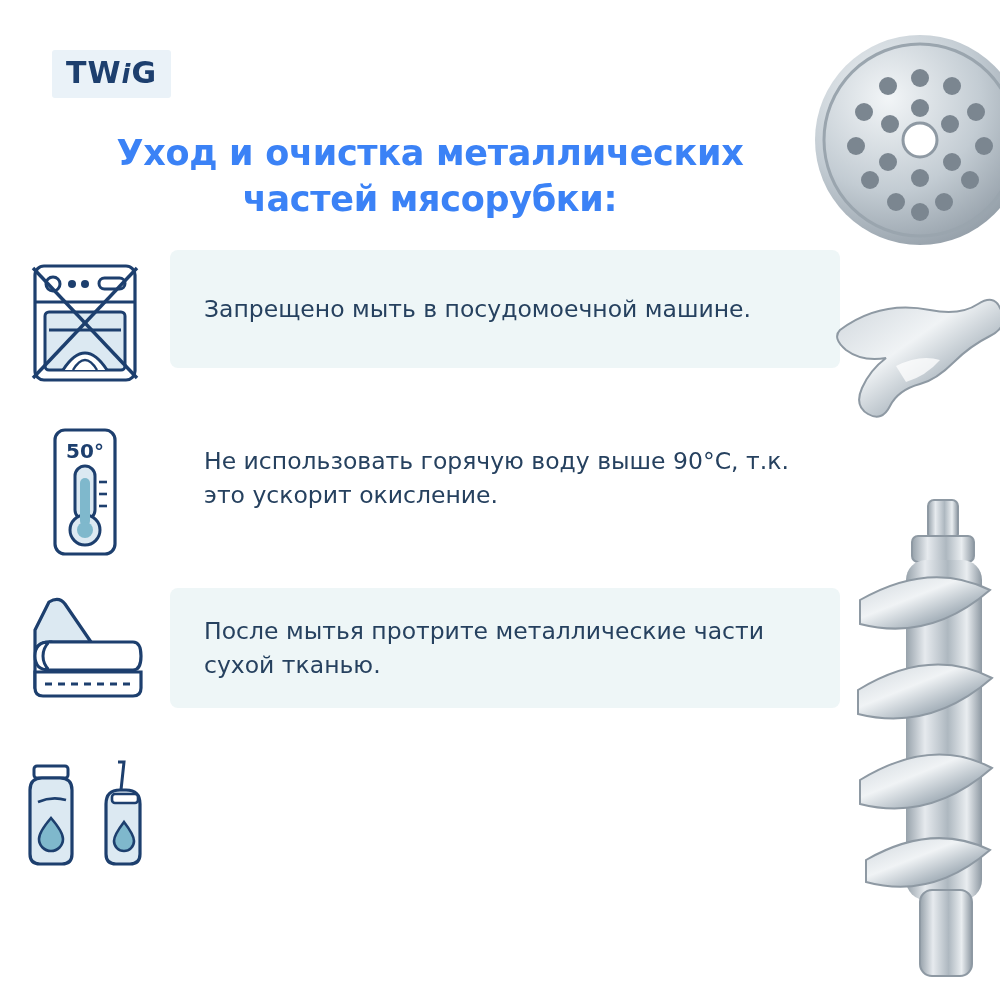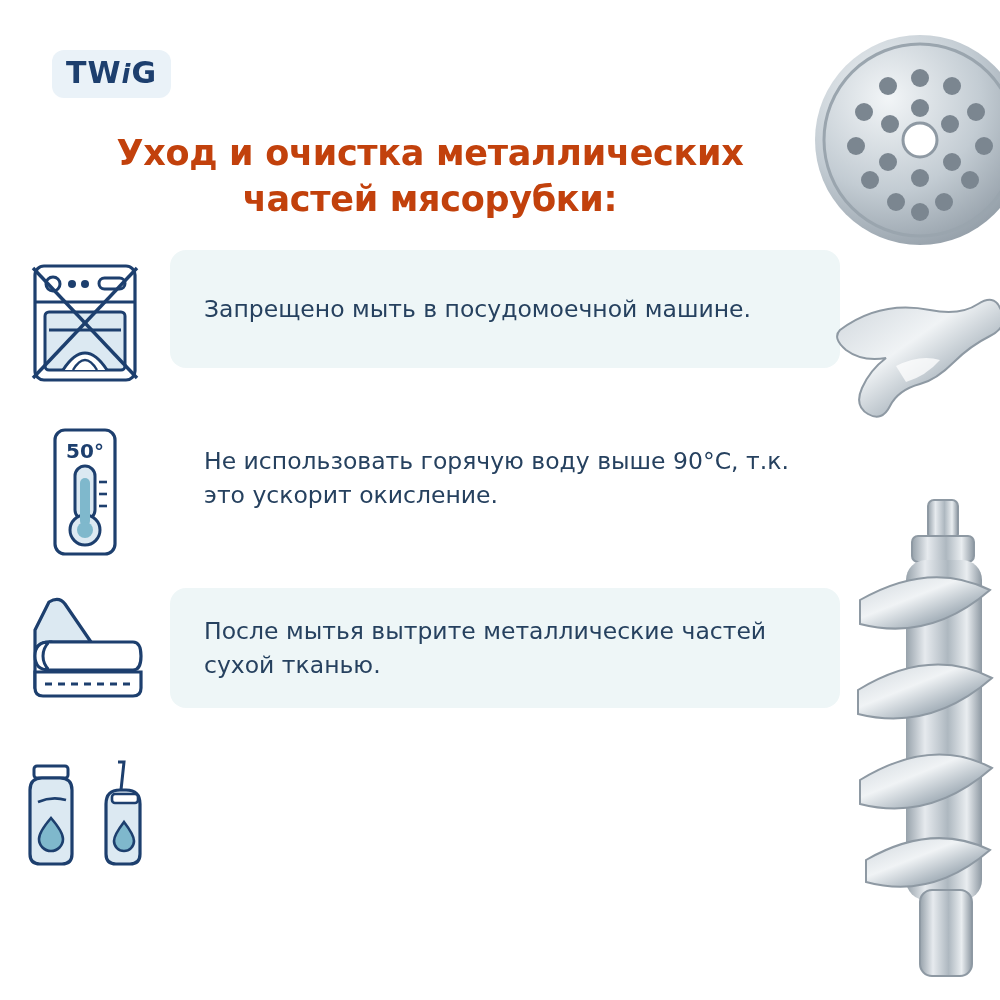--- a/index.html
+++ b/index.html
@@ -21,40 +21,40 @@
     box-sizing: border-box;
   }
 
   
   .logo {
     position: absolute;
     left: 52px;
     top: 50px;
     background: #eaf2f8;
     padding: 8px 14px 10px 14px;
-    border-radius: 12px;
+    border-radius: 3px;
     color: #1d3f6e;
     font-size: 30px;
     font-weight: 700;
     letter-spacing: 1px;
     line-height: 1;
   }
   .logo .small {
     font-size: 26px;
     font-style: italic;
   }
 
   
   .title {
     position: absolute;
     left: 60px;
     top: 130px;
     width: 740px;
     text-align: center;
-    color: #c2410c;
+    color: #3b82f6;
     font-size: 35px;
     font-weight: 700;
     line-height: 1.32;
     letter-spacing: -0.3px;
   }
 
   
   .items {
     position: absolute;
     left: 0;
@@ -73,21 +73,21 @@
     flex: 0 0 170px;
     display: flex;
     justify-content: center;
     align-items: flex-start;
     padding-top: 8px;
   }
   .bubble {
     flex: 1 1 auto;
     margin-right: 20px;
     padding: 26px 34px;
-    border-radius: 16px;
+    border-radius: 8px;
     color: #26415f;
     font-size: 23.5px;
     line-height: 1.45;
     box-sizing: border-box;
     min-height: 118px;
     display: flex;
     align-items: center;
   }
   .bubble.filled {
     background: #eef6f7;
@@ -160,21 +160,21 @@
     <div class="item">
       <div class="icon-wrap">
         <svg width="128" height="112" viewBox="0 0 128 112">
           <path d="M14 92 V60 q0 -14 14 -14 h42 l-26 -38 q-6 -8 -16 -2 L14 34 Z" fill="#dce9f2" stroke="#1d3f6e" stroke-width="3.2" stroke-linejoin="round"></path>
           <path d="M28 46 q-14 0 -14 14 q0 14 14 14 q-6 -6 -6 -14 q0 -8 6 -14 Z" fill="#ffffff" stroke="#1d3f6e" stroke-width="3"></path>
           <path d="M28 46 H112 q8 0 8 14 q0 14 -8 14 H28" fill="#ffffff" stroke="#1d3f6e" stroke-width="3.2" stroke-linejoin="round"></path>
           <path d="M14 76 H120 v16 q0 8 -8 8 H22 q-8 0 -8 -8 Z" fill="#ffffff" stroke="#1d3f6e" stroke-width="3.2"></path>
           <line x1="24" y1="88" x2="110" y2="88" stroke="#1d3f6e" stroke-width="3" stroke-dasharray="7 6"></line>
         </svg>
       </div>
-      <div class="bubble filled">После мытья вытрите металлические частей сухой тканью.</div>
+      <div class="bubble filled">После мытья протрите металлические части сухой тканью.</div>
     </div>
 
     <div class="item">
       <div class="icon-wrap">
         <svg width="130" height="120" viewBox="0 0 130 120">
 
           <rect x="14" y="10" width="34" height="12" rx="3" fill="#ffffff" stroke="#1d3f6e" stroke-width="3"></rect>
           <path d="M10 34 q0 -12 12 -12 h18 q12 0 12 12 v64 q0 10 -10 10 H20 q-10 0 -10 -10 Z" fill="#dce9f2" stroke="#1d3f6e" stroke-width="3.2"></path>
           <path d="M18 46 q14 -6 28 -2" fill="none" stroke="#1d3f6e" stroke-width="2.6"></path>
           <path d="M31 62 q12 14 12 21 a12 12 0 0 1 -24 0 q0 -7 12 -21 Z" fill="#7fb8cc" stroke="#1d3f6e" stroke-width="2.6"></path>

